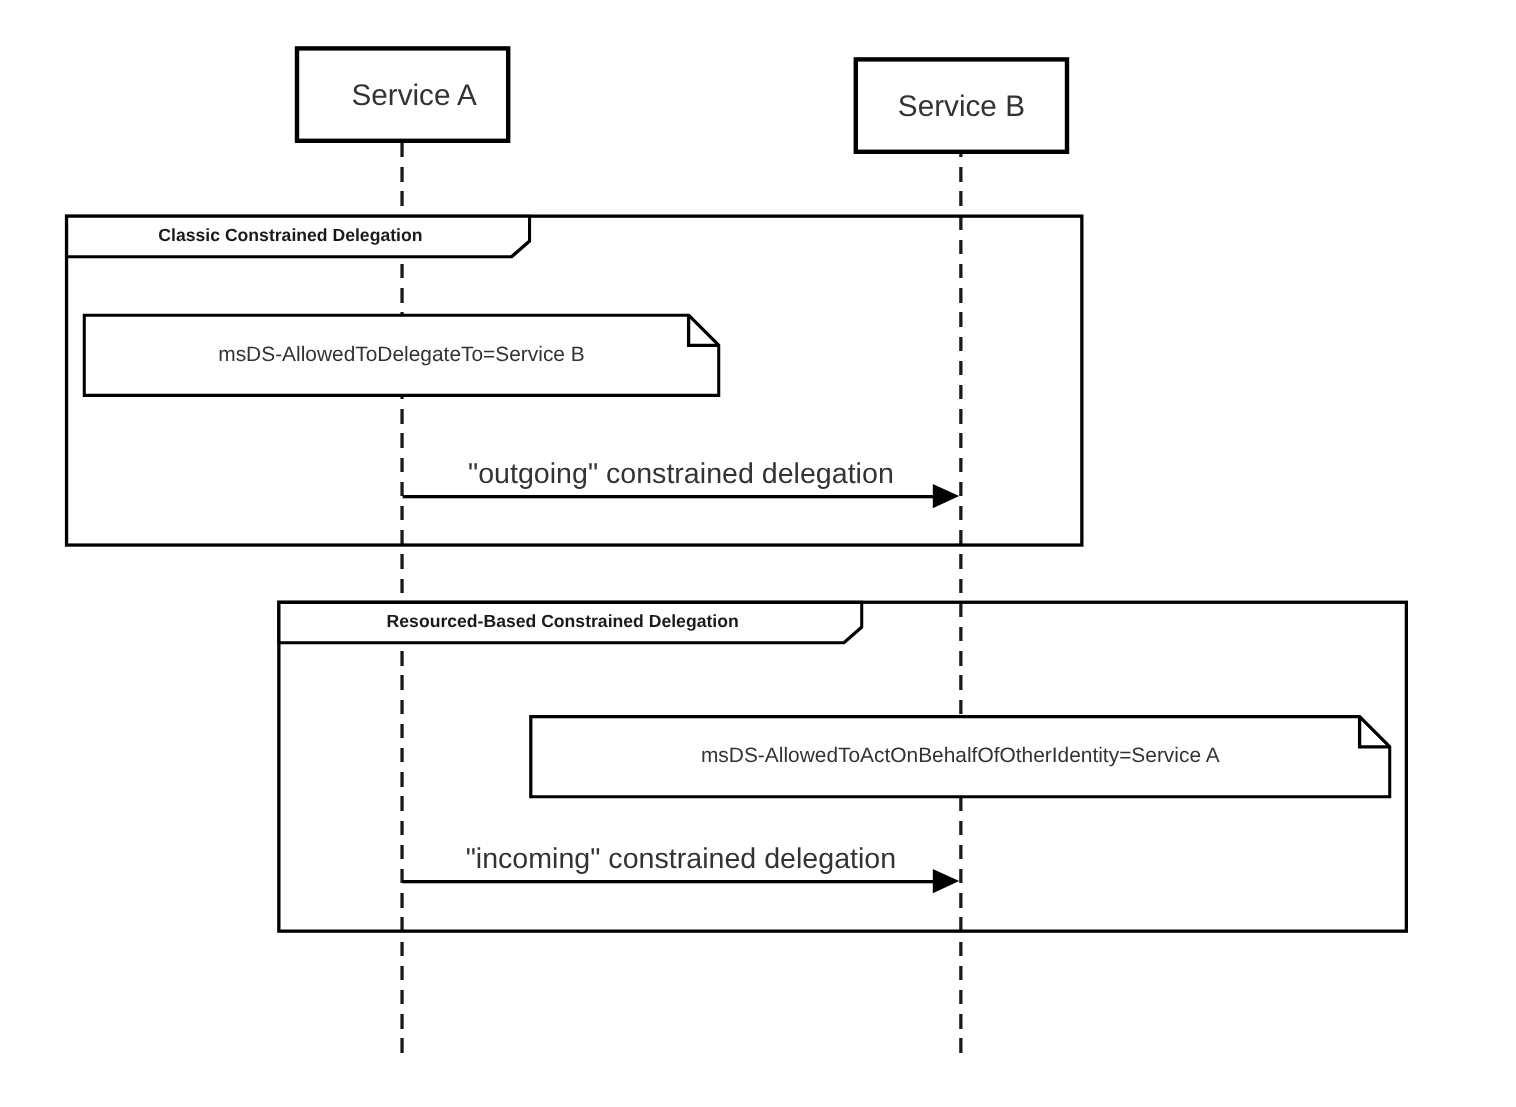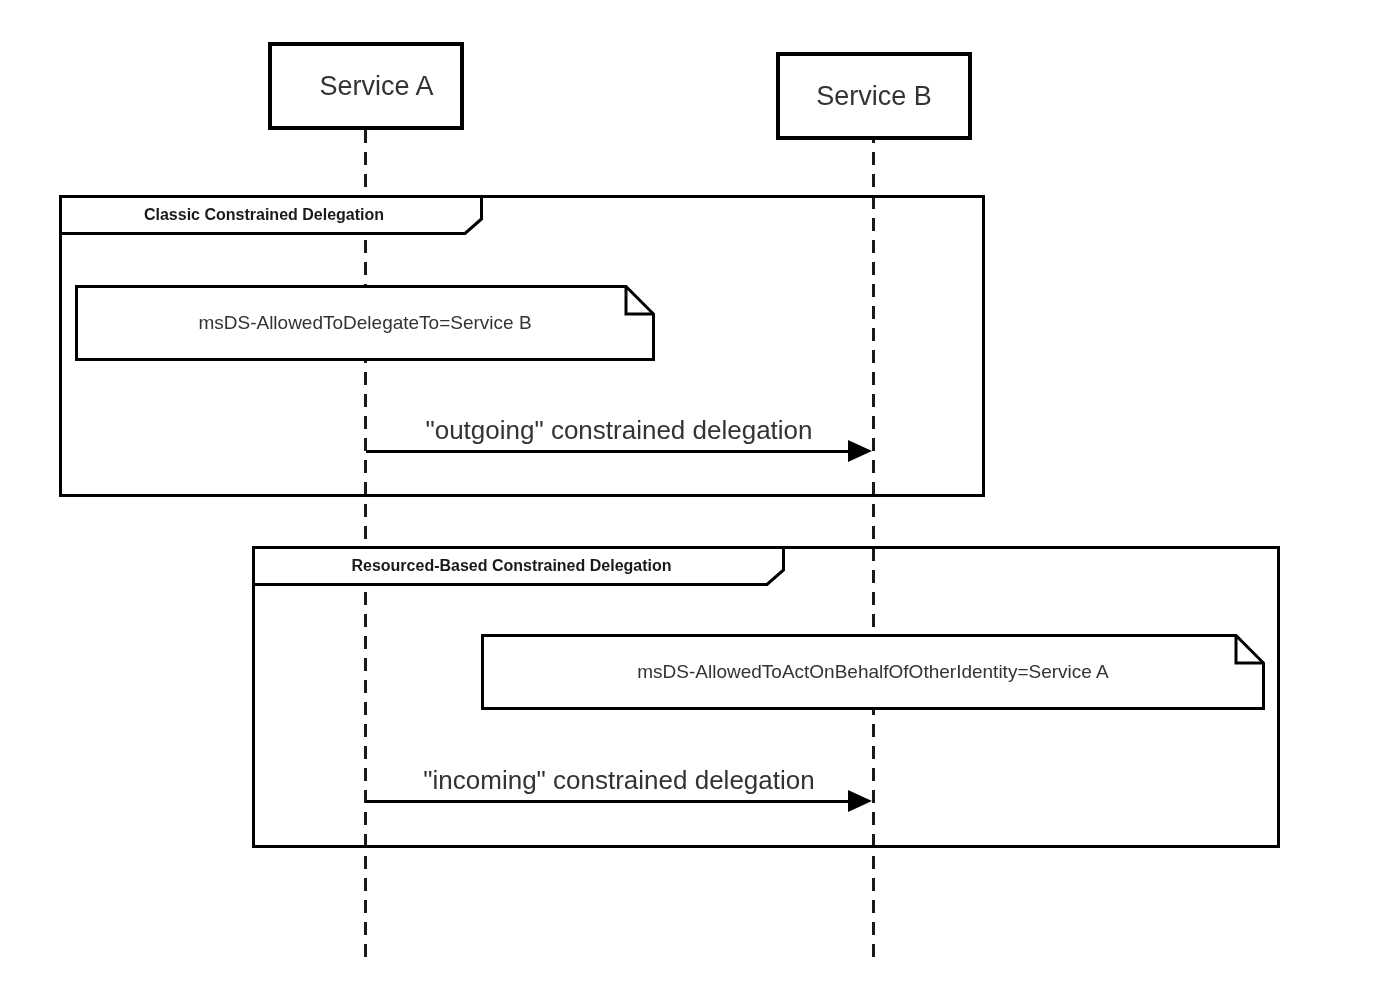--- a/index.html
+++ b/index.html
@@ -146,21 +146,21 @@
 
   <div class="frame" style="left:252px; top:546px; width:1028px; height:302px;"></div>
 
   <div class="tab" style="left:252px; top:546px; width:533px; height:40px;">
     <svg width="533" height="40" viewBox="0 0 533 40">
       <polygon points="1.5,1.5 531.5,1.5 531.5,24 515,38.5 1.5,38.5" fill="#ffffff" stroke="#000000" stroke-width="3"></polygon>
     </svg>
     <span class="tab-label">Resourced-Based Constrained Delegation</span>
   </div>
 
-  <div class="note" style="left:481px; top:634px; width:784px; height:76px;text-align:center;">
+  <div class="note" style="left:481px; top:650px; width:784px; height:76px;text-align:center;">
     <svg width="784" height="76" viewBox="0 0 784 76">
       <path d="M1.5,1.5 H755 L782.5,29 V74.5 H1.5 Z" fill="#ffffff" stroke="#000000" stroke-width="3"></path>
       <path d="M755,1.5 V29 H782.5" fill="none" stroke="#000000" stroke-width="3"></path>
     </svg>
     <span class="note-text">msDS-AllowedToActOnBehalfOfOtherIdentity=Service A</span>
   </div>
 
   <span class="msg-label" style="left:366px; top:764px; width:506px;">"incoming" constrained delegation</span>
   <div class="msg-line" style="left:366px; top:800px; width:484px;"></div>
   <div class="arrowhead" style="left:848px; top:790px;"></div>

